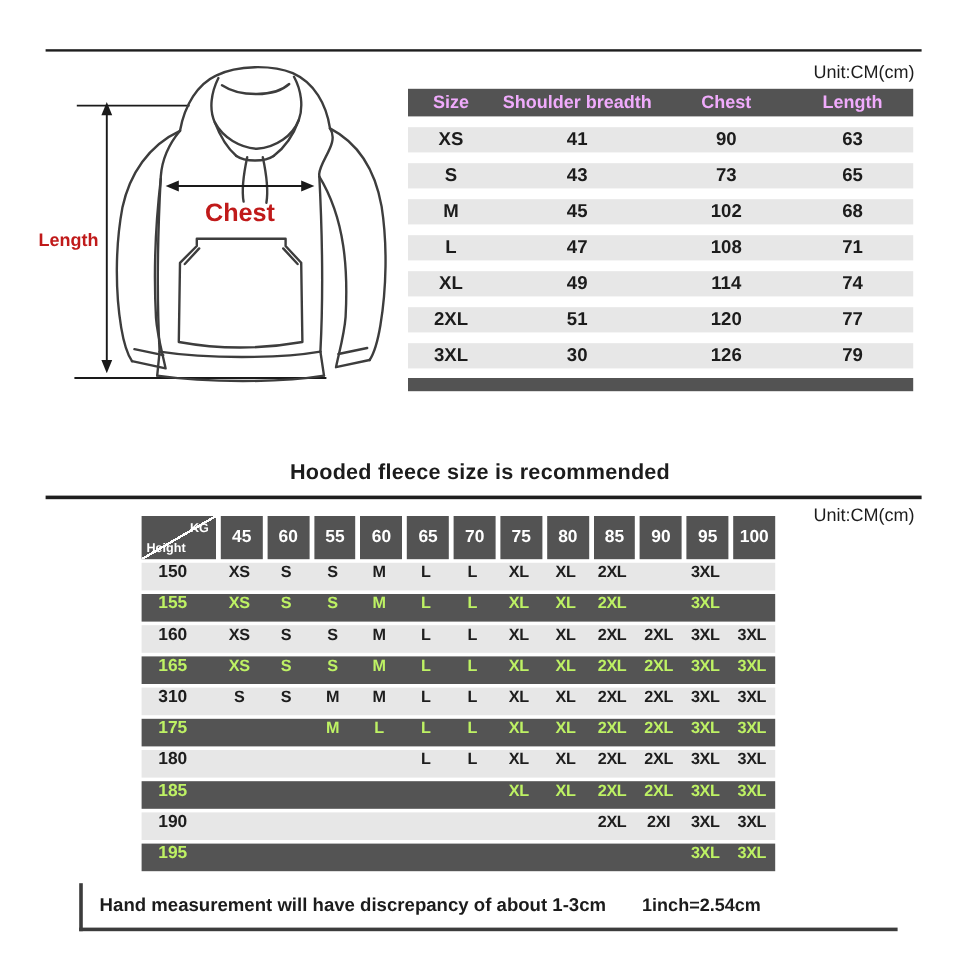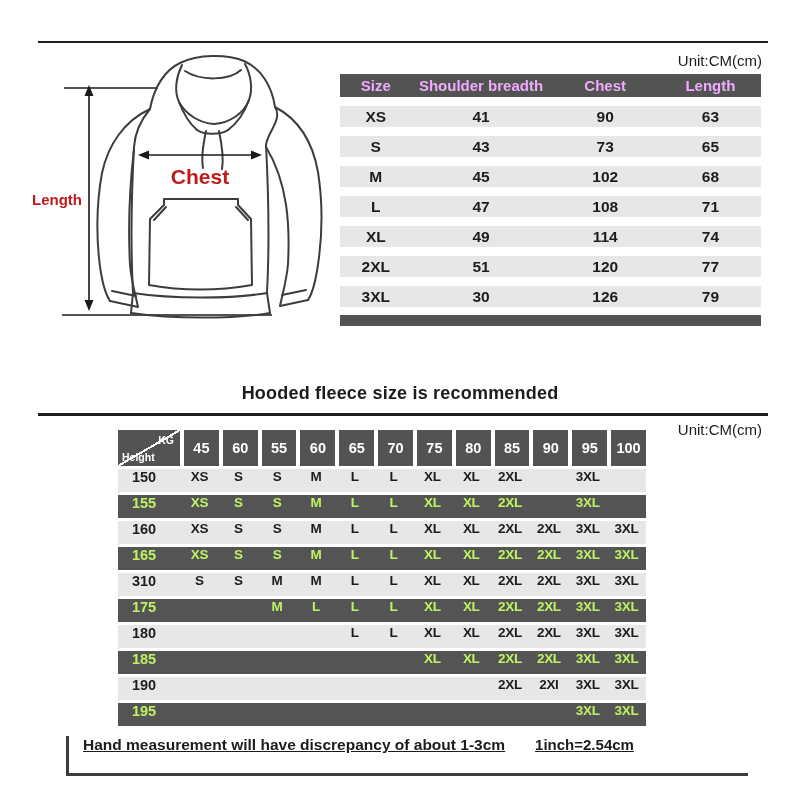--- a/index.html
+++ b/index.html
@@ -61,21 +61,21 @@
   .mx-row{display:flex;height:23px;margin-top:3px;}
   .mx-row.light{background:var(--lightRow);color:#1d1d1d}
   .mx-row.dark{background:#545454;color:#bef264}
   .mx-label{width:62px;flex:none;text-align:center;font-size:14.5px;font-weight:700;padding-right:10px}
   .mx-c{flex:1;text-align:center;font-size:13.5px;font-weight:700;letter-spacing:-.3px}
 
   
   .footnote{
     margin-left:66px;margin-top:10px;width:682px;height:40px;
     border-left:3px solid #3c3c3c;border-bottom:3px solid #3c3c3c;
-    display:flex;align-items:flex-start;padding-left:14px;text-decoration:underline;
+    display:flex;align-items:center;padding-left:14px;
   }
   .footnote .note{font-size:15.5px;font-weight:700}
   .footnote .conv{font-size:15px;font-weight:700;margin-left:30px}
 </style>
 </head>
 <body>
 
 <header class="bar">
   <div class="bar-unit">Unit:CM(cm)</div>
 </header>

